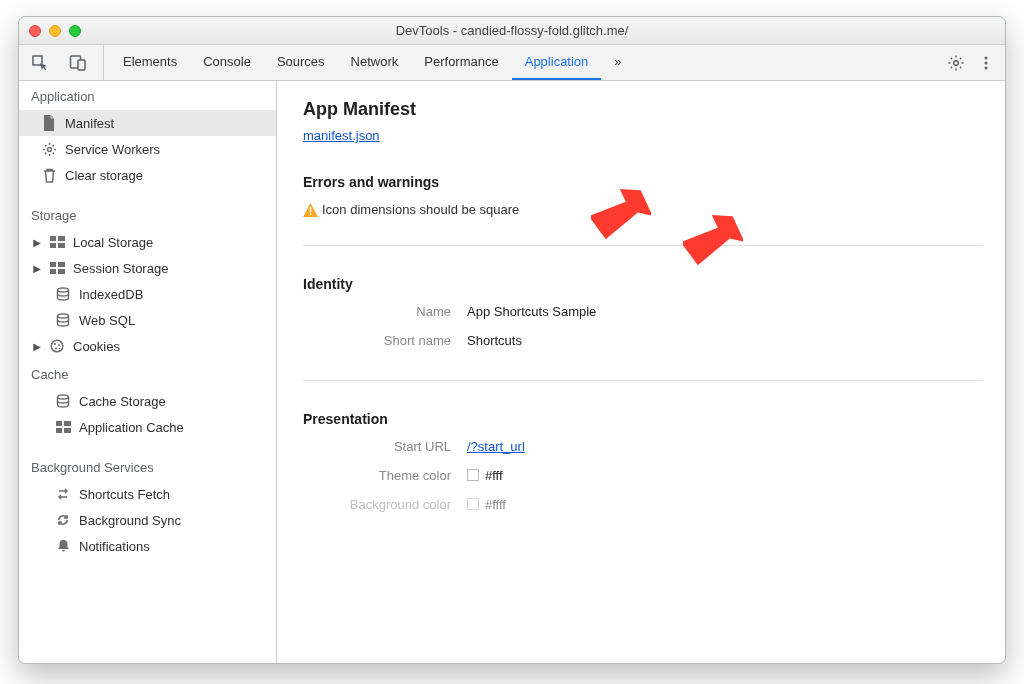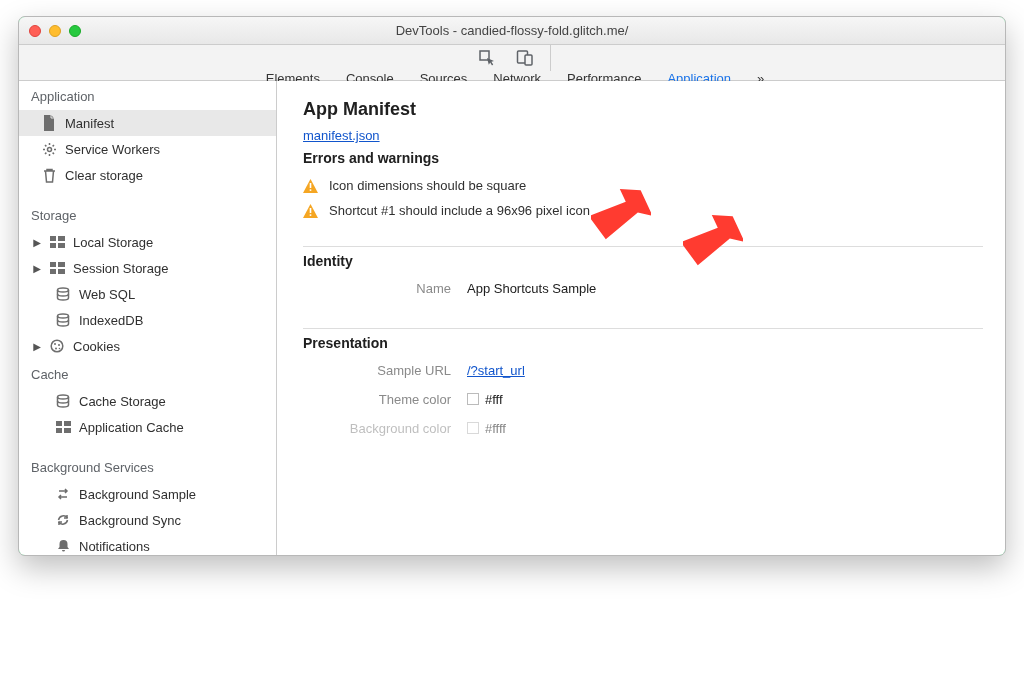--- a/index.html
+++ b/index.html
@@ -1,47 +1,47 @@
 <!DOCTYPE html>
 <html><head>
 <meta charset="utf-8">
 <style>
 * { box-sizing: border-box; margin: 0; padding: 0; font-family: -apple-system, "Helvetica Neue", Arial, sans-serif; }
 body { background: #fff; width: 1024px; height: 684px; overflow: hidden; }
-.window { width: 988px; height: 540px; margin: 16px auto; border: 1px solid #b8b8b8; border-radius: 7px; box-shadow: 0 12px 30px rgba(0,0,0,0.25); background: #86efac; display: flex; flex-direction: column; overflow: hidden; }
+.window { width: 988px; height: 648px; margin: 16px auto; border: 1px solid #b8b8b8; border-radius: 7px; box-shadow: 0 12px 30px rgba(0,0,0,0.25); background: #86efac; display: flex; flex-direction: column; overflow: hidden; }
 .titlebar { height: 28px; background: linear-gradient(#f6f6f6,#e8e8e8); border-bottom: 1px solid #ccc; display: flex; align-items: center; padding: 0 10px; position: relative; }
 .traffic { display: flex; gap: 8px; }
 .tdot { width: 12px; height: 12px; border-radius: 50%; }
 .tdot.red { background: #ff5f56; border: 0.5px solid #e0443e; }
 .tdot.yellow { background: #ffbd2e; border: 0.5px solid #dea123; }
 .tdot.green { background: #27c93f; border: 0.5px solid #1aab29; }
 .title { position: absolute; left: 0; right: 0; text-align: center; font-size: 13px; color: #444; }
-.toolbar { height: 36px; border-bottom: 1px solid #ccc; display: flex; align-items: center; padding: 0 8px; background: #f3f3f3; flex-direction: column; }
+.toolbar { height: 36px; border-bottom: 1px solid #ccc; display: flex; align-items: center; padding: 0 8px; background: #f3f3f3; }
 .tbgroup { display: flex; align-items: center; gap: 12px; padding-right: 12px; border-right: 1px solid #ccc; height: 100%; }
 .tabs { display: flex; align-items: stretch; height: 100%; margin-left: 6px; }
 .tab { display: flex; align-items: center; padding: 0 13px; font-size: 13px; color: #333; cursor: pointer; border-bottom: 2px solid transparent; }
 .tab.active { color: #1a73e8; border-bottom-color: #1a73e8; }
 .spacer { flex: 1; }
 .tbicon { color: #5f6368; cursor: pointer; padding: 4px; }
 .body { flex: 1; display: flex; overflow: hidden; }
 .sidebar { width: 258px; border-right: 1px solid #ccc; overflow: auto; background: #fff; font-size: 13px; color: #303030; }
 .side-header { padding: 8px 12px 6px; color: #5f6368; font-size: 13px; }
 .side-item { display: flex; align-items: center; padding: 5px 12px 5px 22px; gap: 8px; cursor: pointer; }
 .side-item.selected { background: #e8e8e8; }
 .side-item.sub { padding-left: 36px; }
 .side-item.withcaret { padding-left: 14px; }
 .caret { width: 8px; text-align: center; color: #555; font-size: 10px; }
 .icon { width: 16px; height: 16px; display: inline-flex; align-items: center; justify-content: center; color: #5f6368; }
 .main { flex: 1; overflow: auto; padding: 18px 22px 0 26px; background: #fff; }
 .h1 { font-size: 18px; font-weight: 600; color: #202020; margin-bottom: 6px; }
 .link { color: #1155cc; text-decoration: underline; font-size: 13px; cursor: pointer; }
-.section { margin-top: 6px; border-bottom: 1px solid #ddd; padding-bottom: 18px; }
+.section { margin-top: 30px; border-bottom: 1px solid #ddd; padding-bottom: 18px; }
 .section.last { border-bottom: none; }
 .section-title { font-size: 14px; font-weight: 600; color: #202020; margin-bottom: 12px; }
-.warn-row { display: flex; align-items: center; gap: 11px; font-size: 13px; color: #303030; margin-bottom: 10px; }
+.warn-row { display: flex; align-items: center; gap: 4px; font-size: 13px; color: #303030; margin-bottom: 10px; }
 .warn-icon { color: #f5a623; }
 .kv { display: flex; margin-bottom: 14px; font-size: 13px; }
 .kv .k { width: 164px; text-align: right; color: #8a8a8a; padding-right: 16px; }
 .kv .v { color: #202020; text-align: right; }
 .swatch { display: inline-block; width: 12px; height: 12px; border: 1px solid #bbb; margin-right: 6px; vertical-align: -1px; }
 .arrow-annot { position: absolute; pointer-events: none; }
 svg { display: block; }
 .content-wrap { position: relative; }
 </style>
 </head>
@@ -156,31 +156,31 @@
         <span>Session Storage</span>
       </div>
       <div class="side-item sub">
         <span class="icon">
             <svg width="14" height="14" viewBox="0 0 14 14">
               <ellipse cx="7" cy="3" rx="5.5" ry="2" fill="none" stroke="#6e6e6e" stroke-width="1.5"></ellipse>
               <path d="M1.5 3v8c0 1.1 2.5 2 5.5 2s5.5-.9 5.5-2V3" fill="none" stroke="#6e6e6e" stroke-width="1.5"></path>
               <path d="M1.5 7c0 1.1 2.5 2 5.5 2s5.5-.9 5.5-2" fill="none" stroke="#6e6e6e" stroke-width="1.5"></path>
             </svg>
           </span>
-        <span>Web SQL</span>
+        <span>IndexedDB</span>
       </div>
       <div class="side-item sub">
         <span class="icon">
             <svg width="14" height="14" viewBox="0 0 14 14">
               <ellipse cx="7" cy="3" rx="5.5" ry="2" fill="none" stroke="#6e6e6e" stroke-width="1.5"></ellipse>
               <path d="M1.5 3v8c0 1.1 2.5 2 5.5 2s5.5-.9 5.5-2V3" fill="none" stroke="#6e6e6e" stroke-width="1.5"></path>
               <path d="M1.5 7c0 1.1 2.5 2 5.5 2s5.5-.9 5.5-2" fill="none" stroke="#6e6e6e" stroke-width="1.5"></path>
             </svg>
           </span>
-        <span>IndexedDB</span>
+        <span>Web SQL</span>
       </div>
       <div class="side-item withcaret">
         <span class="caret">▶</span>
         <span class="icon">
             <svg width="14" height="14" viewBox="0 0 14 14">
               <circle cx="7" cy="7" r="5.8" fill="none" stroke="#6e6e6e" stroke-width="1.5"></circle>
               <circle cx="5" cy="5" r="1" fill="#6e6e6e"></circle>
               <circle cx="9" cy="6" r="1" fill="#6e6e6e"></circle>
               <circle cx="6" cy="9.5" r="1" fill="#6e6e6e"></circle>
               <circle cx="9.5" cy="9.5" r="0.8" fill="#6e6e6e"></circle>
@@ -212,21 +212,21 @@
         <span>Application Cache</span>
       </div>
 
       <div class="side-header" style="margin-top:12px">Background Services</div>
       <div class="side-item sub">
         <span class="icon">
             <svg width="14" height="14" viewBox="0 0 14 14">
               <path d="M3 4h8M9 2l2 2-2 2M11 10H3M5 8l-2 2 2 2" fill="none" stroke="#6e6e6e" stroke-width="1.5"></path>
             </svg>
           </span>
-        <span>Background Sample</span>
+        <span>Shortcuts Fetch</span>
       </div>
       <div class="side-item sub">
         <span class="icon">
             <svg width="14" height="14" viewBox="0 0 14 14">
               <path d="M11.5 5A5 5 0 0 0 2.5 7M2.5 9a5 5 0 0 0 9 -2" fill="none" stroke="#6e6e6e" stroke-width="1.5"></path>
               <path d="M11 2v3h-3M3 12v-3h3" fill="none" stroke="#6e6e6e" stroke-width="1.5"></path>
             </svg>
           </span>
         <span>Background Sync</span>
       </div>
@@ -249,44 +249,38 @@
         <div class="warn-row">
           <span class="warn-icon">
               <svg width="15" height="14" viewBox="0 0 15 14">
                 <path d="M7.5 0L15 14H0z" fill="#f5a623"></path>
                 <rect x="6.7" y="4" width="1.6" height="5" fill="#fff"></rect>
                 <rect x="6.7" y="10.3" width="1.6" height="1.6" fill="#fff"></rect>
               </svg>
             </span>
           <span>Icon dimensions should be square</span>
         </div>
-        <div class="warn-row">
-          <span class="warn-icon">
-              <svg width="15" height="14" viewBox="0 0 15 14">
-                <path d="M7.5 0L15 14H0z" fill="#f5a623"></path>
-                <rect x="6.7" y="4" width="1.6" height="5" fill="#fff"></rect>
-                <rect x="6.7" y="10.3" width="1.6" height="1.6" fill="#fff"></rect>
-              </svg>
-            </span>
-          <span>Shortcut #1 should include a 96x96 pixel icon</span>
-        </div>
       </div>
 
       <div class="section">
         <div class="section-title">Identity</div>
         <div class="kv">
             <div class="k">Name</div>
             <div class="v">App Shortcuts Sample</div>
           </div>
+        <div class="kv">
+            <div class="k">Short name</div>
+            <div class="v">Shortcuts</div>
+          </div>
       </div>
 
       <div class="section last">
         <div class="section-title">Presentation</div>
         <div class="kv">
-            <div class="k">Sample URL</div>
+            <div class="k">Start URL</div>
             <div class="v"><a class="link">/?start_url</a></div>
           </div>
         <div class="kv">
             <div class="k">Theme color</div>
             <div class="v"><span class="swatch" style="background:#fff"></span><span>#fff</span></div>
           </div>
         <div class="kv" style="opacity:0.55">
             <div class="k">Background color</div>
             <div class="v"><span class="swatch" style="background:#fff"></span><span>#ffff</span></div>
           </div>

